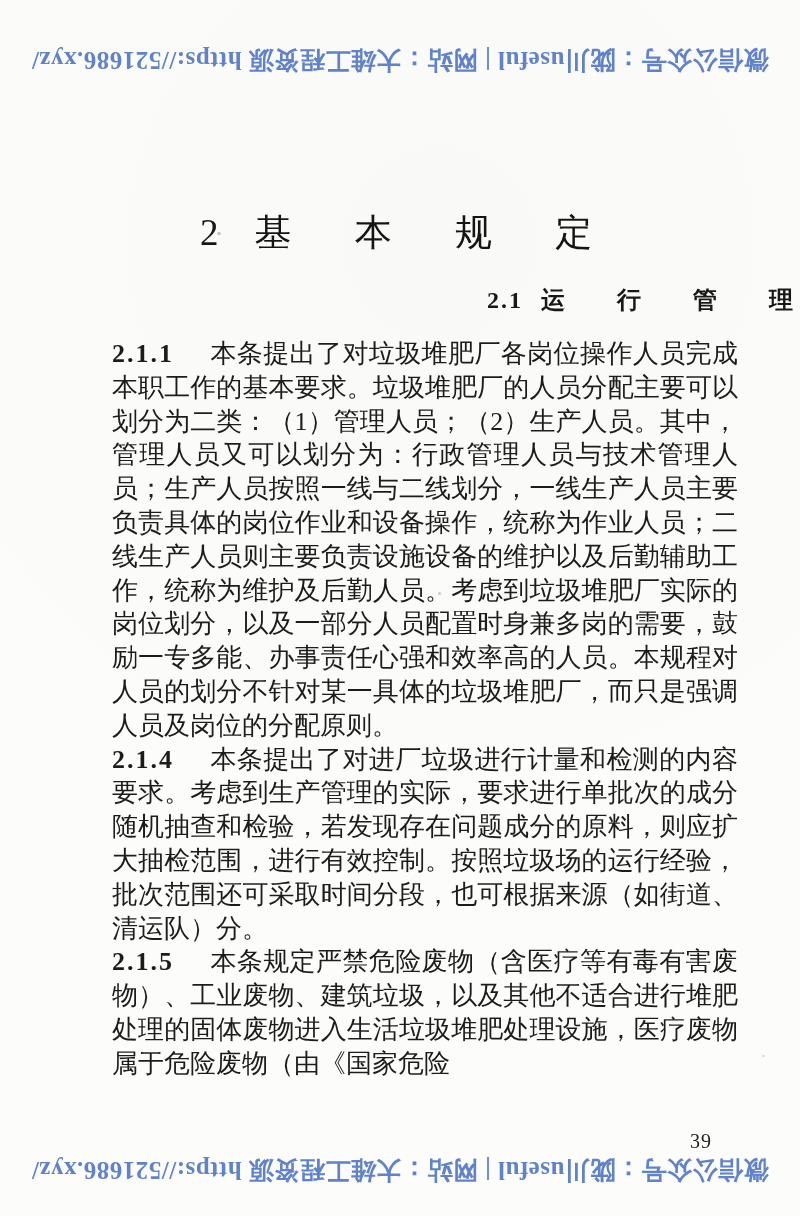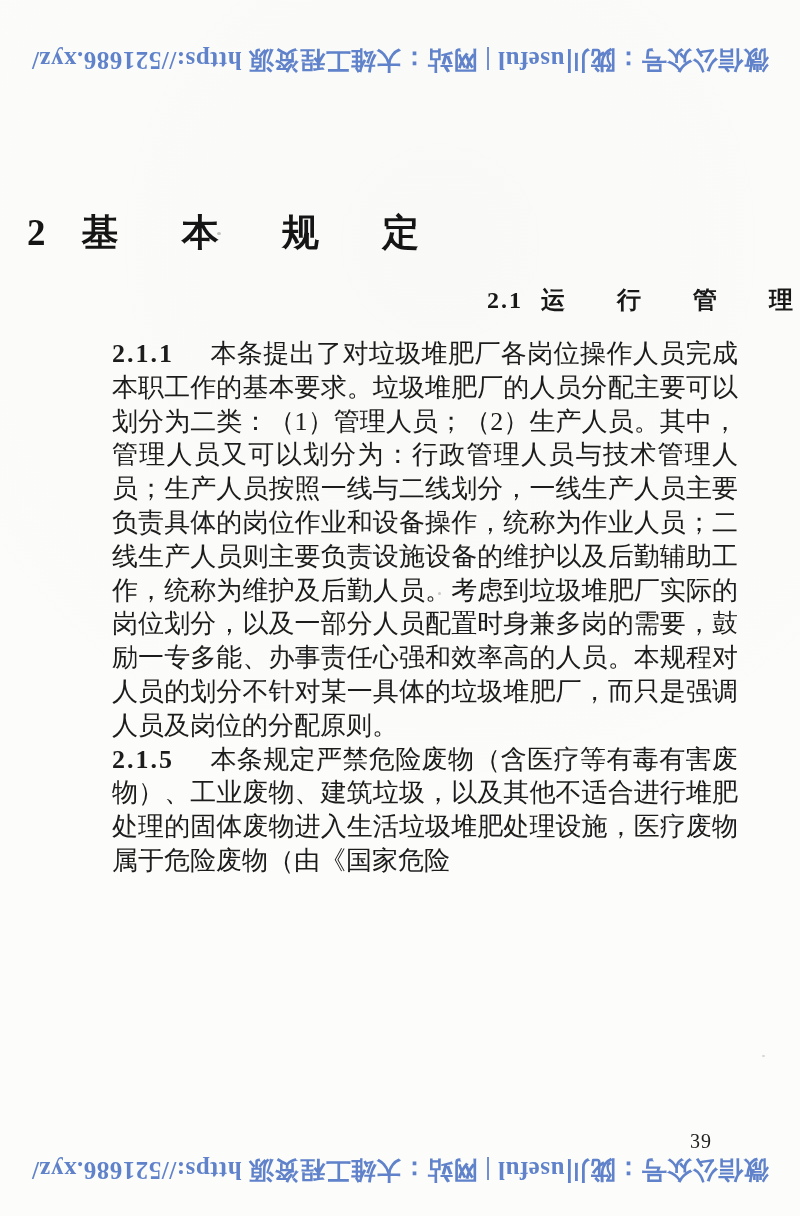--- a/index.html
+++ b/index.html
@@ -29,23 +29,23 @@
     opacity: 0.82;
     font-weight: bold;
     filter: blur(0.3px);
   }
   .watermark.top { top: 44px; }
   .watermark.bottom { top: 1154px; }
   
   .chapter-title {
     position: absolute;
     top: 208px; left: 0; width: 792px;
-    text-align: left;
+    text-align: center;
     font-size: 37px;
-    font-weight: bold;
+    font-weight: normal;
     color: #151515;
     letter-spacing: 27px;
     text-indent: 27px; 
     white-space: nowrap;
   }
   .chapter-title .chapter-no { letter-spacing: 0; margin-right: 36px; }
   .section-title {
     position: absolute;
     top: 284px; left: 16px; width: 800px;
     text-align: right;
@@ -101,20 +101,23 @@
 
   <div class="section-title">
     <span class="section-no">2.1</span><span>运 行 管 理</span>
   </div>
 
   <div class="body-text">
     <p class="para">
       <span class="pnum">2.1.1</span><span>本条提出了对垃圾堆肥厂各岗位操作人员完成本职工作的基本要求。垃圾堆肥厂的人员分配主要可以划分为二类：（1）管理人员；（2）生产人员。其中，管理人员又可以划分为：行政管理人员与技术管理人员；生产人员按照一线与二线划分，一线生产人员主要负责具体的岗位作业和设备操作，统称为作业人员；二线生产人员则主要负责设施设备的维护以及后勤辅助工作，统称为维护及后勤人员。考虑到垃圾堆肥厂实际的岗位划分，以及一部分人员配置时身兼多岗的需要，鼓励一专多能、办事责任心强和效率高的人员。本规程对人员的划分不针对某一具体的垃圾堆肥厂，而只是强调人员及岗位的分配原则。</span>
     </p>
     <p class="para">
+      <span class="pnum">2.1.4</span><span>本条提出了对进厂垃圾进行计量和检测的内容要求。考虑到生产管理的实际，要求进行单批次的成分随机抽查和检验，若发现存在问题成分的原料，则应扩大抽检范围，进行有效控制。按照垃圾场的运行经验，批次范围还可采取时间分段，也可根据来源（如街道、清运队）分。</span>
+    </p>
+    <p class="para">
       <span class="pnum">2.1.5</span><span>本条规定严禁危险废物（含医疗等有毒有害废物）、工业废物、建筑垃圾，以及其他不适合进行堆肥处理的固体废物进入生活垃圾堆肥处理设施，医疗废物属于危险废物（由《国家危险</span>
     </p>
   </div>
 
   <div class="page-number">39</div>
 
   <div class="watermark bottom">微信公众号：陇川useful | 网站：大雄工程资源 https://521686.xyz/</div>
 
   <div class="speck s1"></div>
   <div class="speck s2"></div>

